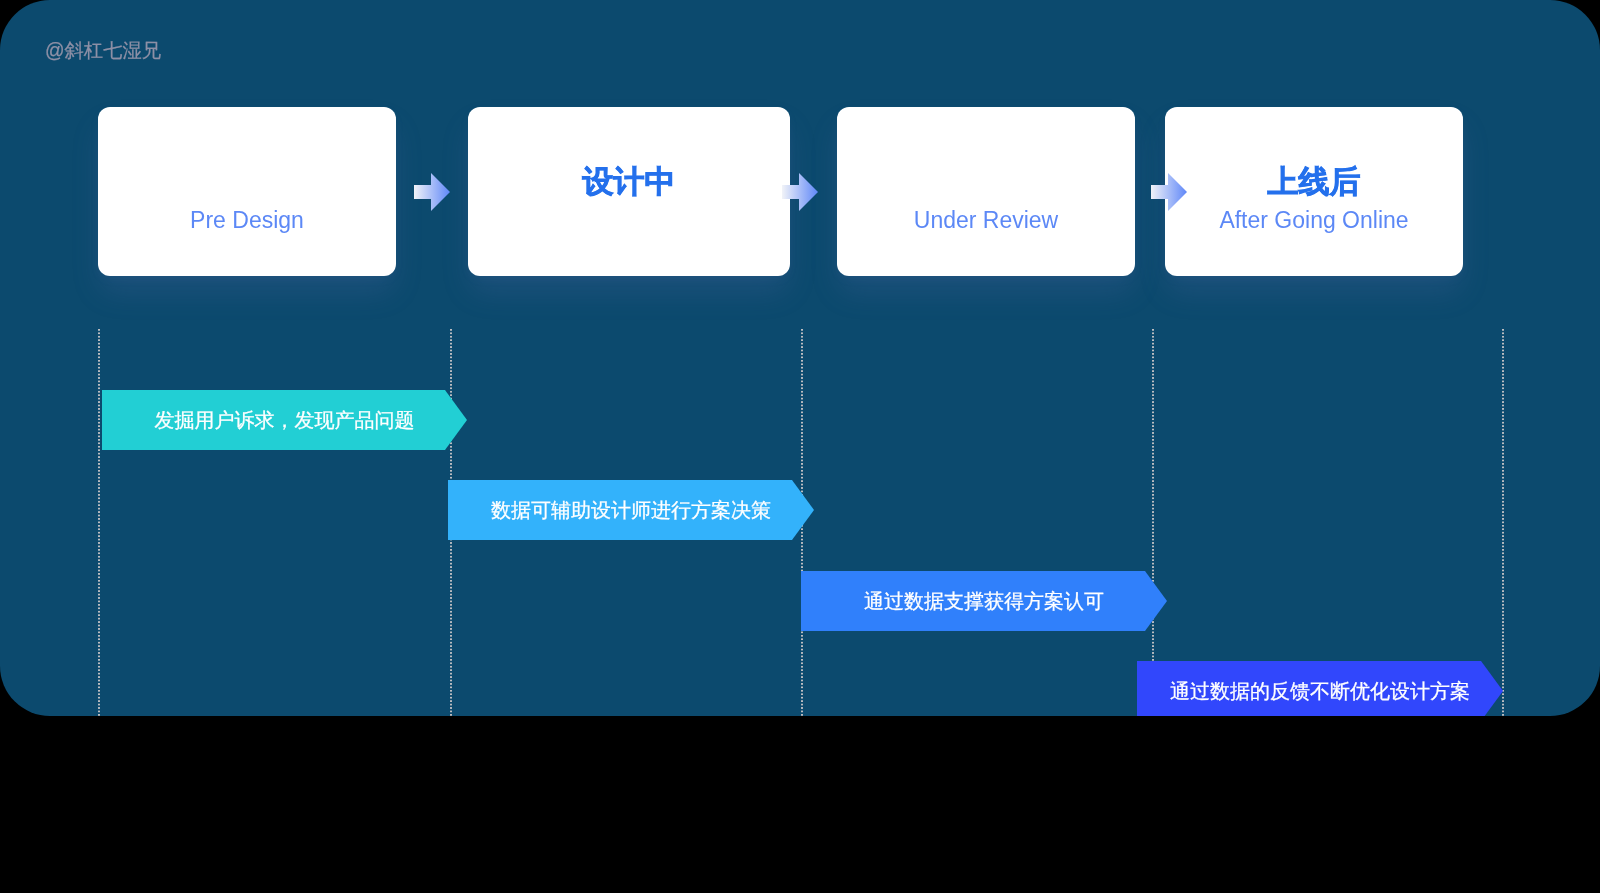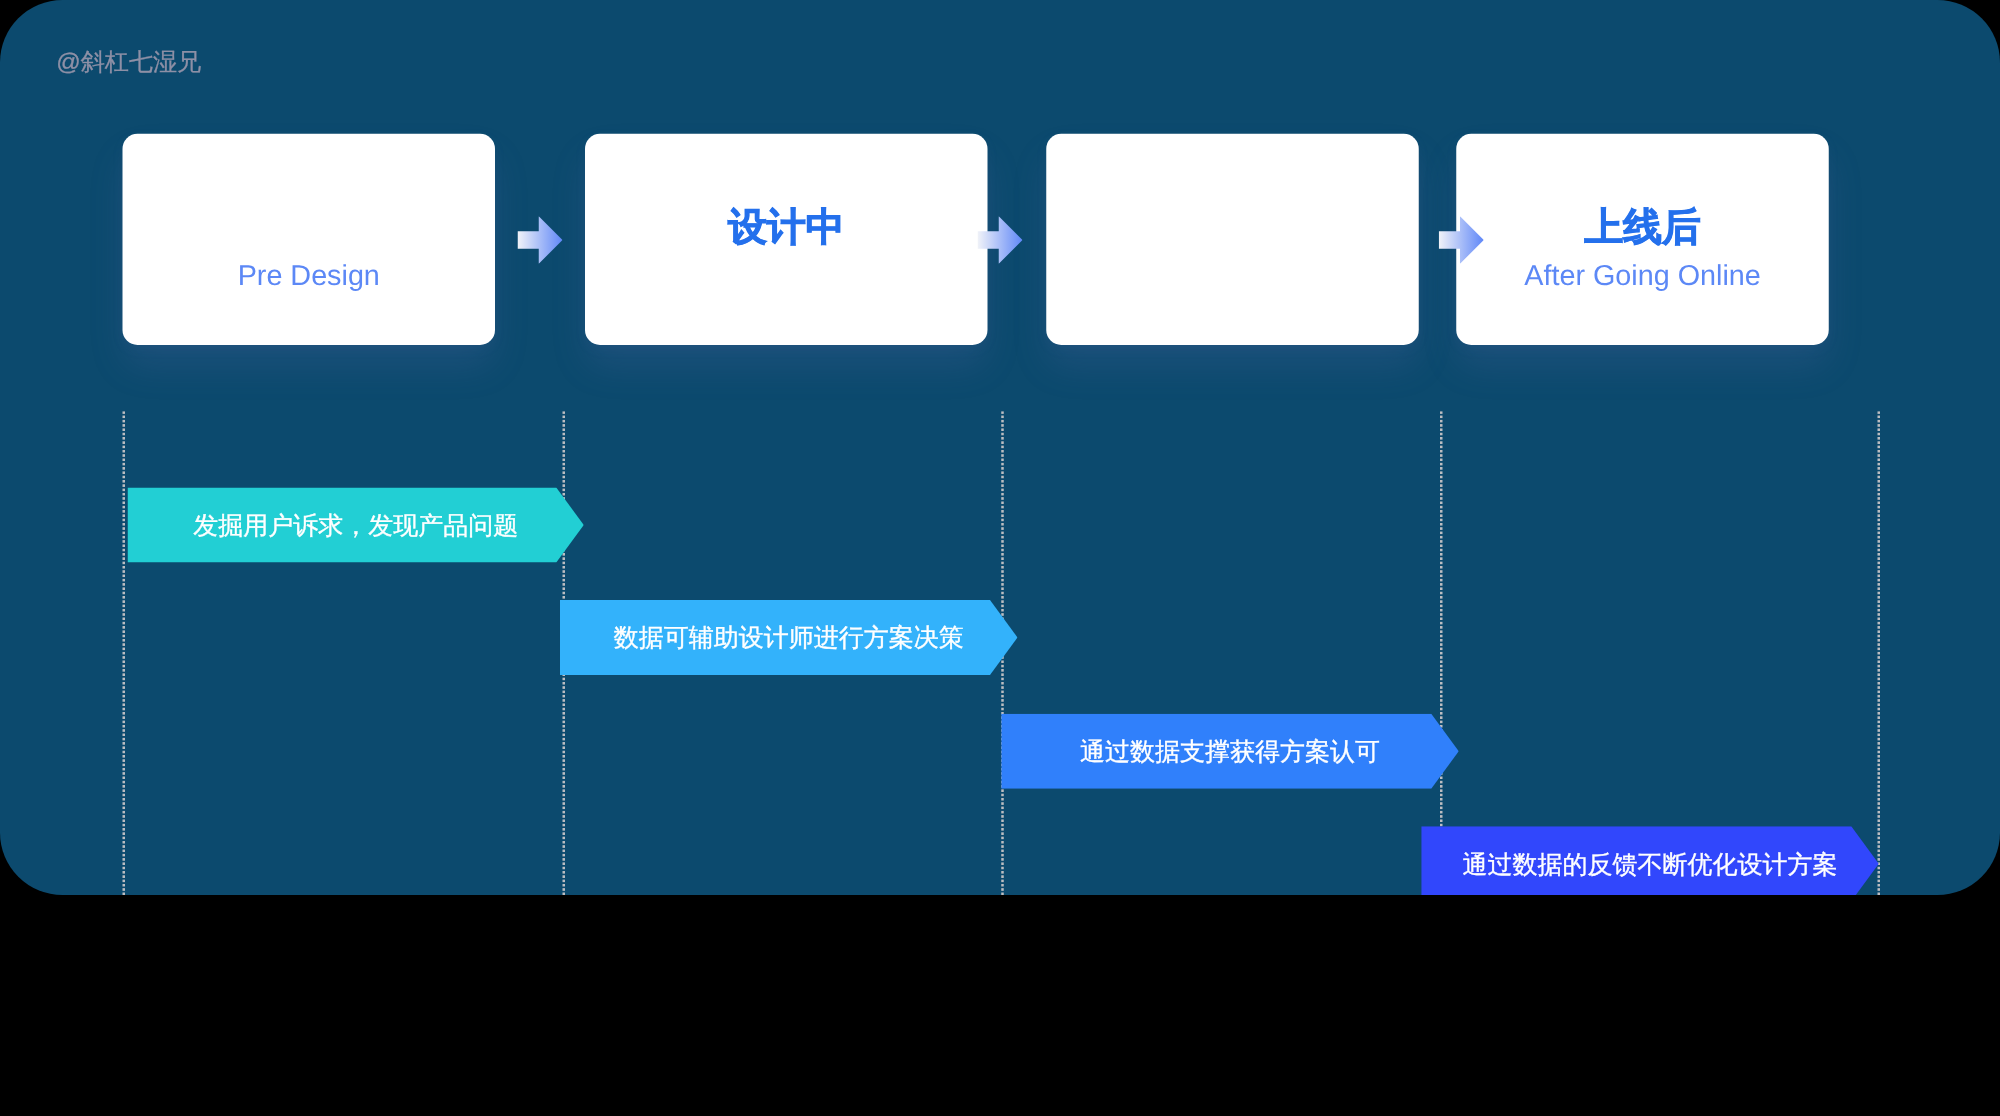--- a/index.html
+++ b/index.html
@@ -93,20 +93,21 @@
           <div class="card-en">Pre Design</div>
         </div>
       </div>
       <div class="card" style="left: 468px; padding-left: 24px;">
         <div class="card-inner">
           <div class="card-zh">设计中</div>
         </div>
       </div>
       <div class="card" style="left: 837px;">
         <div class="card-inner">
+          <div class="card-en">Under Review</div>
         </div>
       </div>
       <div class="card" style="left: 1165px;">
         <div class="card-inner">
           <div class="card-zh">上线后</div>
           <div class="card-en">After Going Online</div>
         </div>
       </div>
     </div>
   <div id="arrows">

